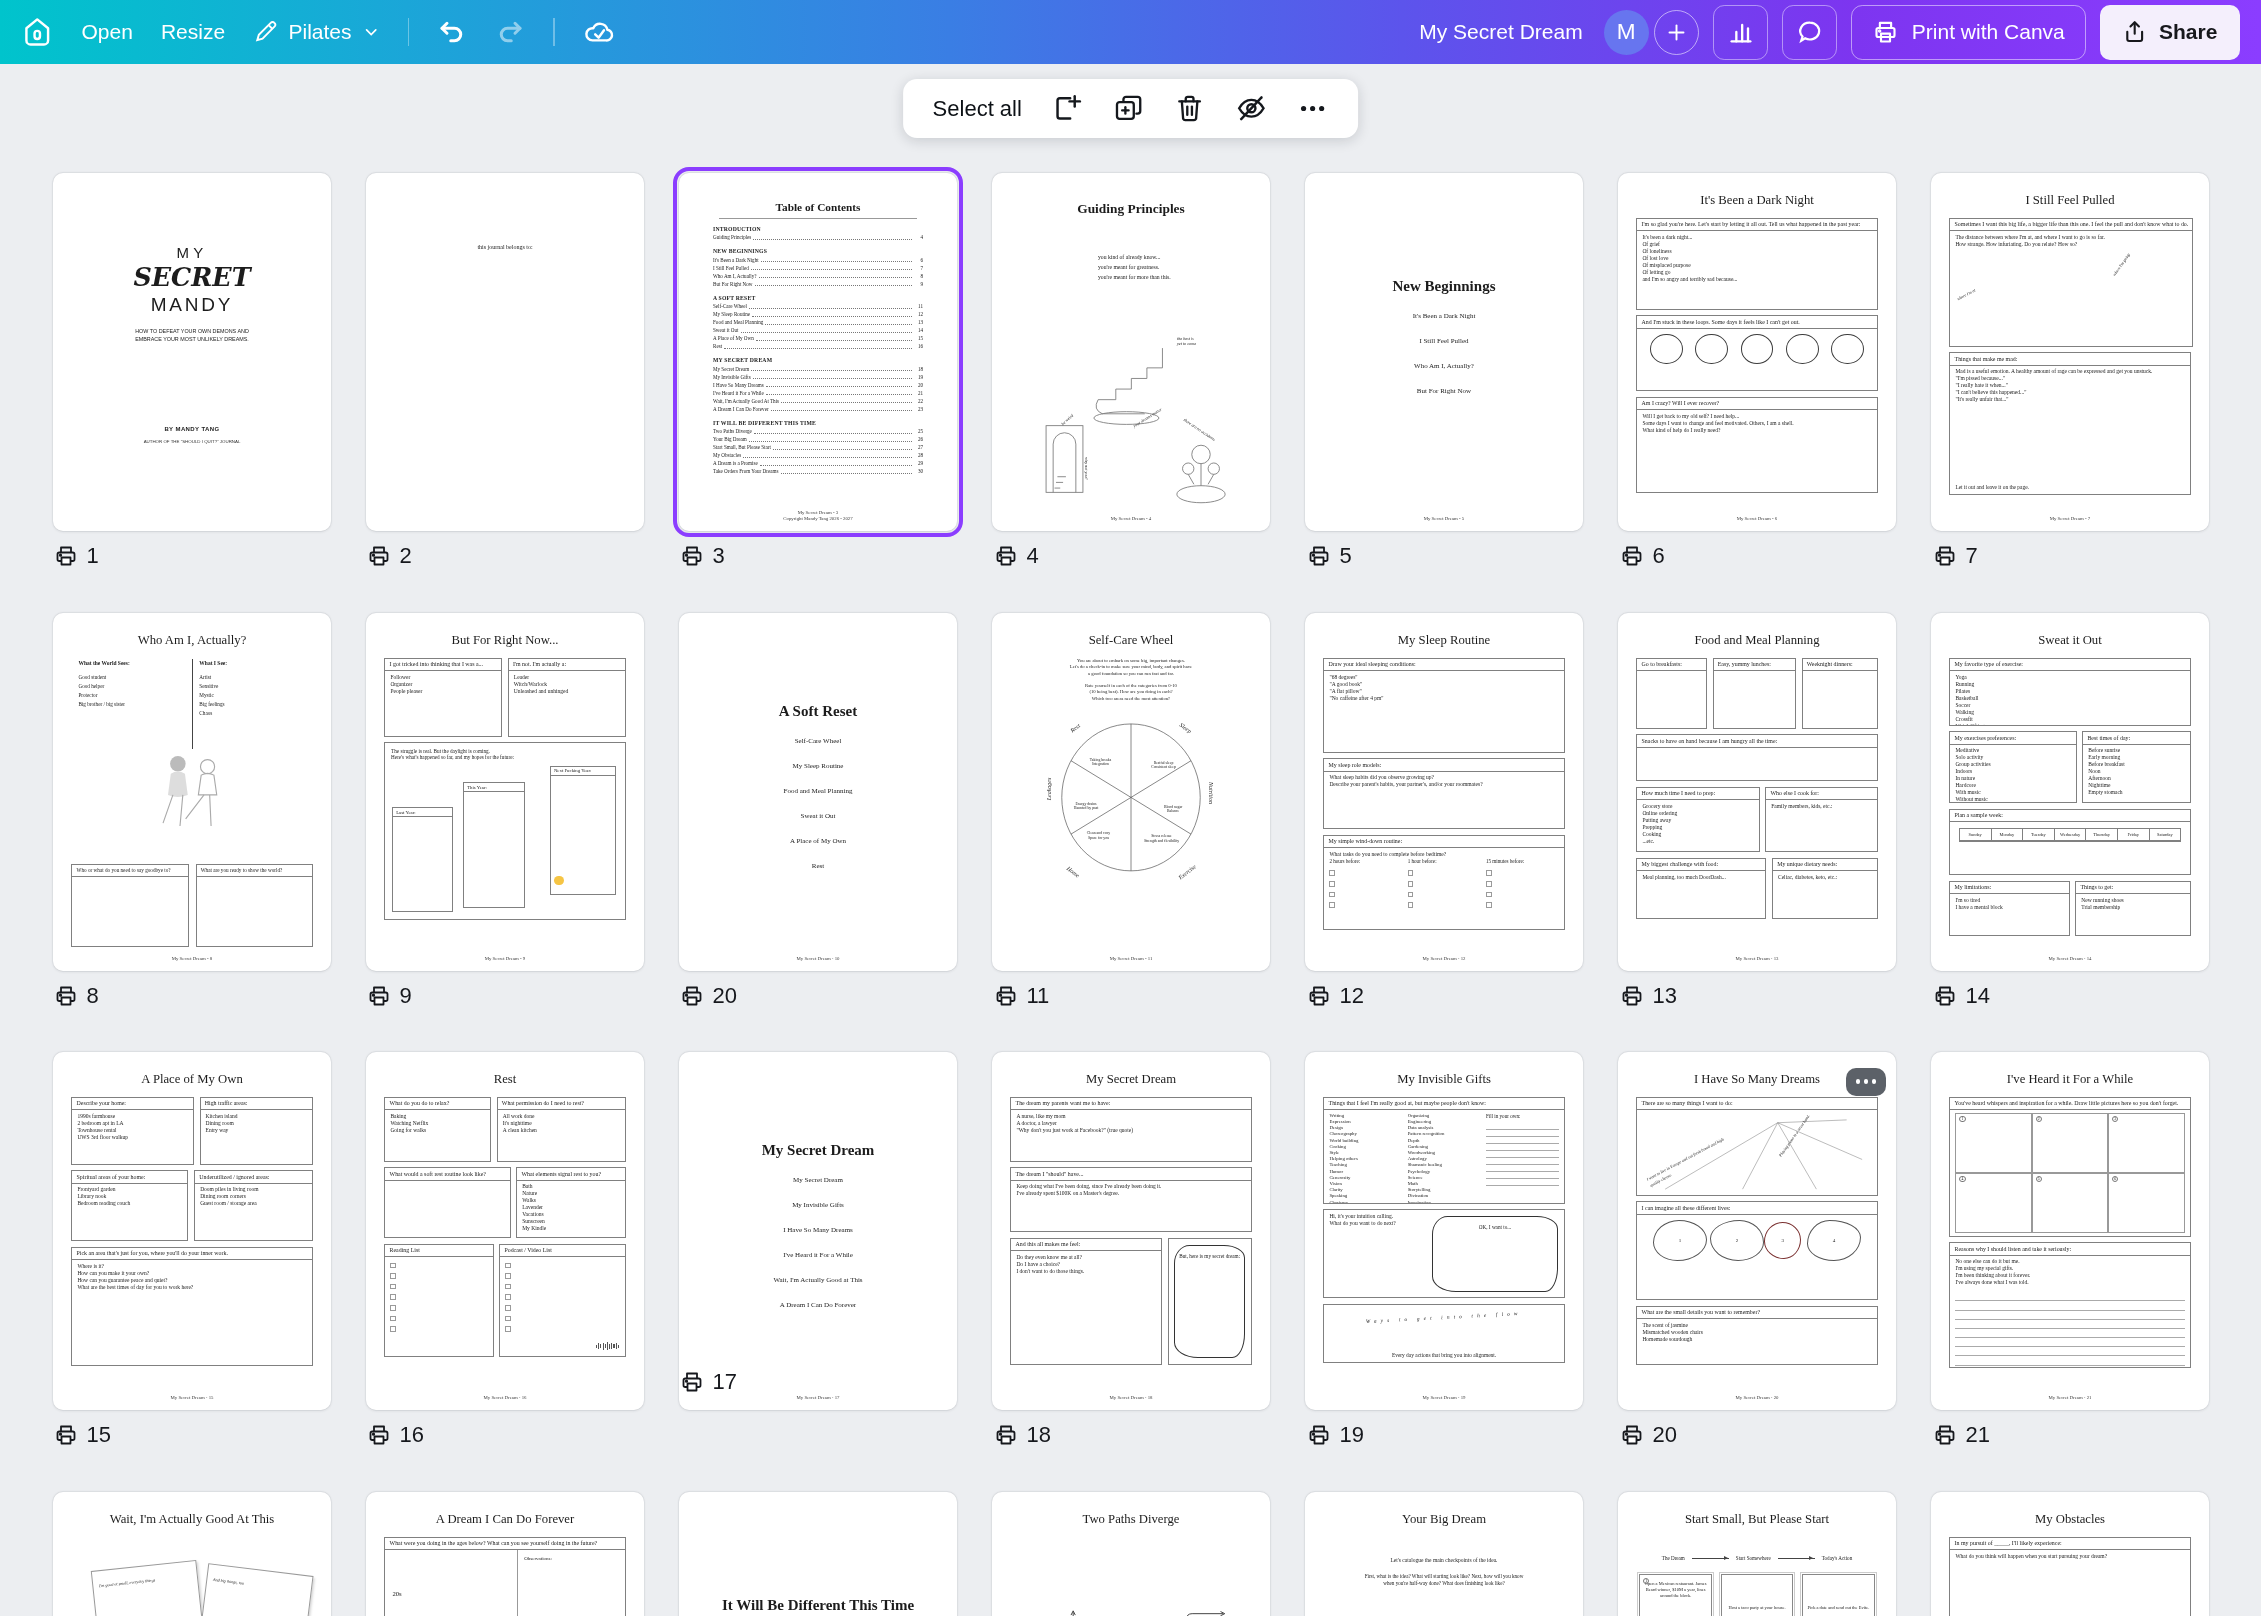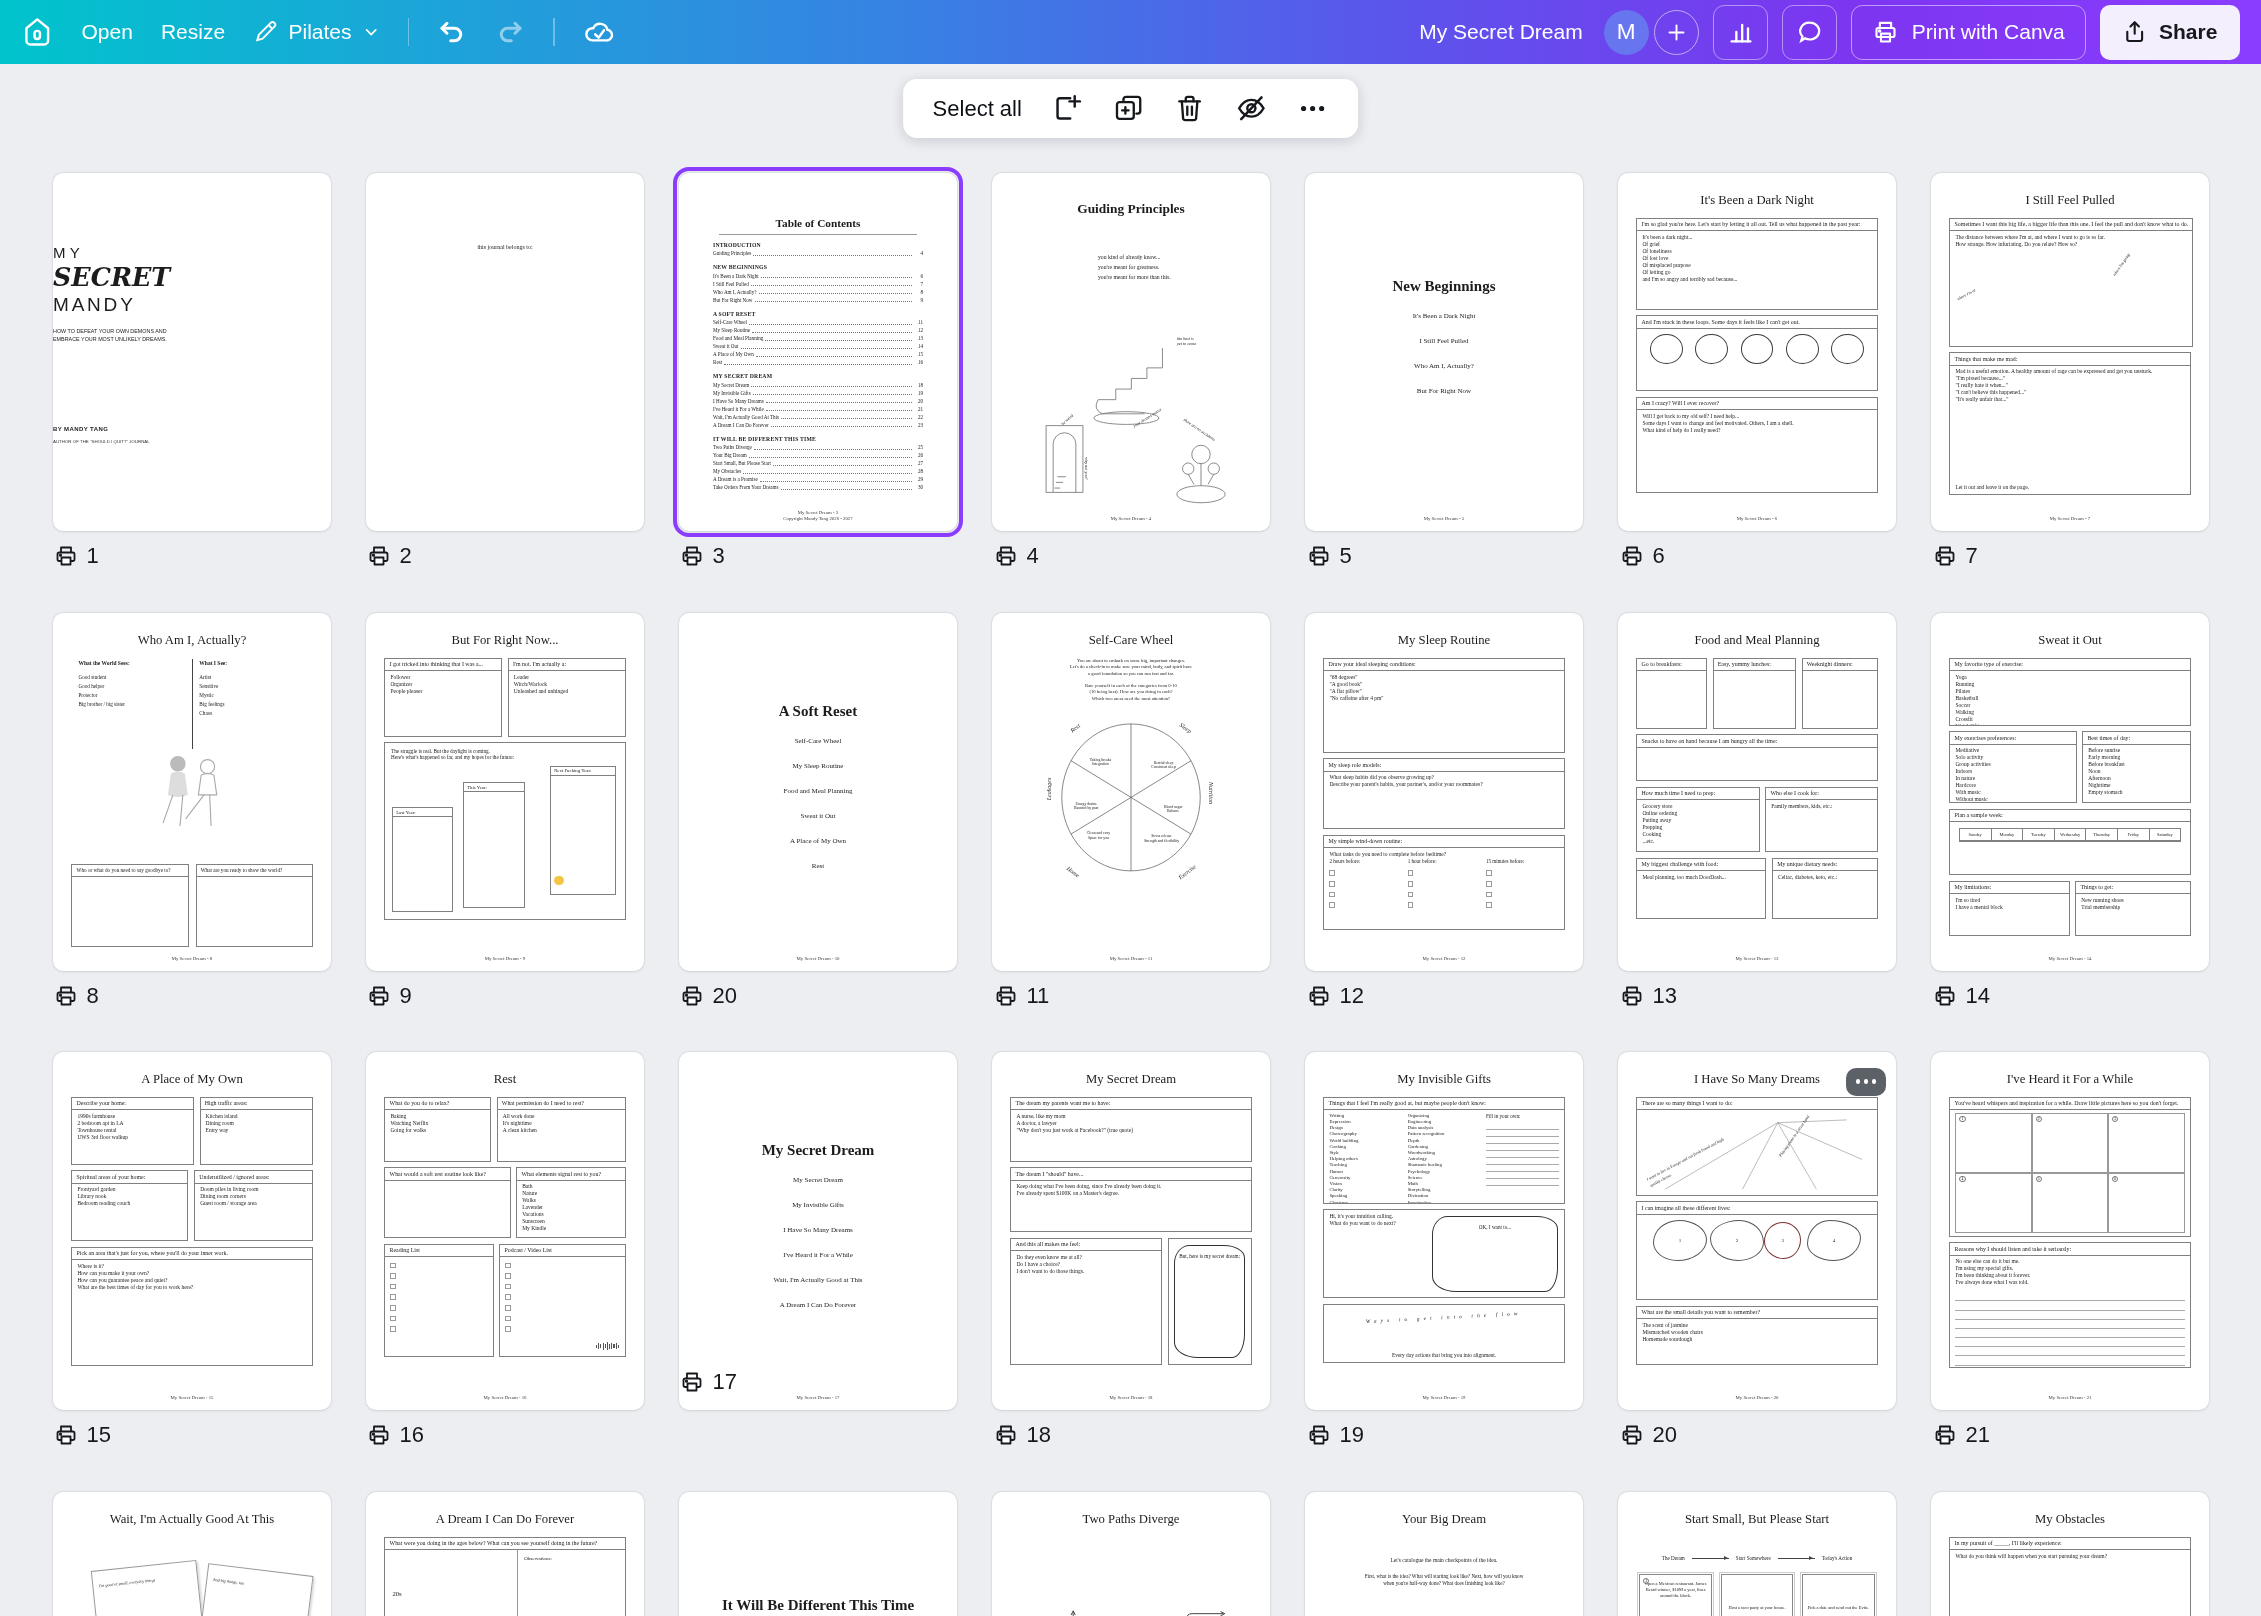--- a/index.html
+++ b/index.html
@@ -37,31 +37,31 @@
     box-shadow:0 0.7px 2.8px rgba(25,30,40,.10),0 0 0 0.7px rgba(25,30,40,.05)}
   .card.sel{outline:4.2px solid var(--accent);outline-offset:2.1px}
   .plabel{position:absolute;display:flex;align-items:center;gap:8.5px;font-size:22px;color:#16181d}
   .pg{position:absolute;inset:0;font-family:"Liberation Serif",serif;color:var(--pgink);overflow:hidden}
   .pfoot{position:absolute;bottom:8.5px;left:0;right:0;text-align:center;font-size:4.8px;color:#3a3a3a;line-height:6.4px}
   .more{position:absolute;top:15.5px;right:10px;width:40px;height:28px;background:rgba(64,69,77,.85);border-radius:10px;
     display:flex;align-items:center;justify-content:center;gap:4.2px;z-index:5}
   .more i{width:4.2px;height:4.2px;border-radius:50%;background:#fff}
 
   
-  .cover{text-align:left}
+  .cover{text-align:center}
   .cov-my{margin-top:71px;font-size:15px;letter-spacing:4.2px;font-family:"Liberation Sans",sans-serif}
   .cov-secret{font-size:25.4px;font-style:italic;font-weight:700;font-family:"DejaVu Serif",serif;margin-top:1.4px}
   .cov-dream{font-size:19px;letter-spacing:2.8px;font-family:"Liberation Sans",sans-serif;margin-top:1.4px}
   .cov-sub{margin-top:12.7px;font-size:5.4px;font-family:"Liberation Sans",sans-serif;color:#222;line-height:7.4px}
   .cov-by{position:absolute;left:0;right:0;top:253px;font-size:6px;font-weight:700;font-family:"Liberation Sans",sans-serif;letter-spacing:0.4px}
   .cov-by2{position:absolute;left:0;right:0;top:266px;font-size:4.4px;font-family:"Liberation Sans",sans-serif;color:#333}
   .belongs{ text-align:center;padding-top:71px;font-size:6px}
 
   
-  .toc{padding:44px 34px 0}
+  .toc{padding:28px 34px 0}
   .toc-t{text-align:center;font-size:11.3px;font-weight:700}
   .toc-hr{border-bottom:0.7px solid #999;margin:5px 5.7px 7px}
   .toc-s{margin-top:7px}
   .toc-sh{font-size:5.7px;font-weight:700;letter-spacing:0.2px;margin-bottom:1.4px}
   .ti{display:flex;align-items:flex-end;font-size:5.1px;line-height:8px}
   .ti .nm{white-space:nowrap}
   .ti .dots{flex:1;border-bottom:0.7px dotted #777;margin:0 2.1px 1.4px}
   .ti .pn{min-width:8.5px;text-align:right}
 
   

